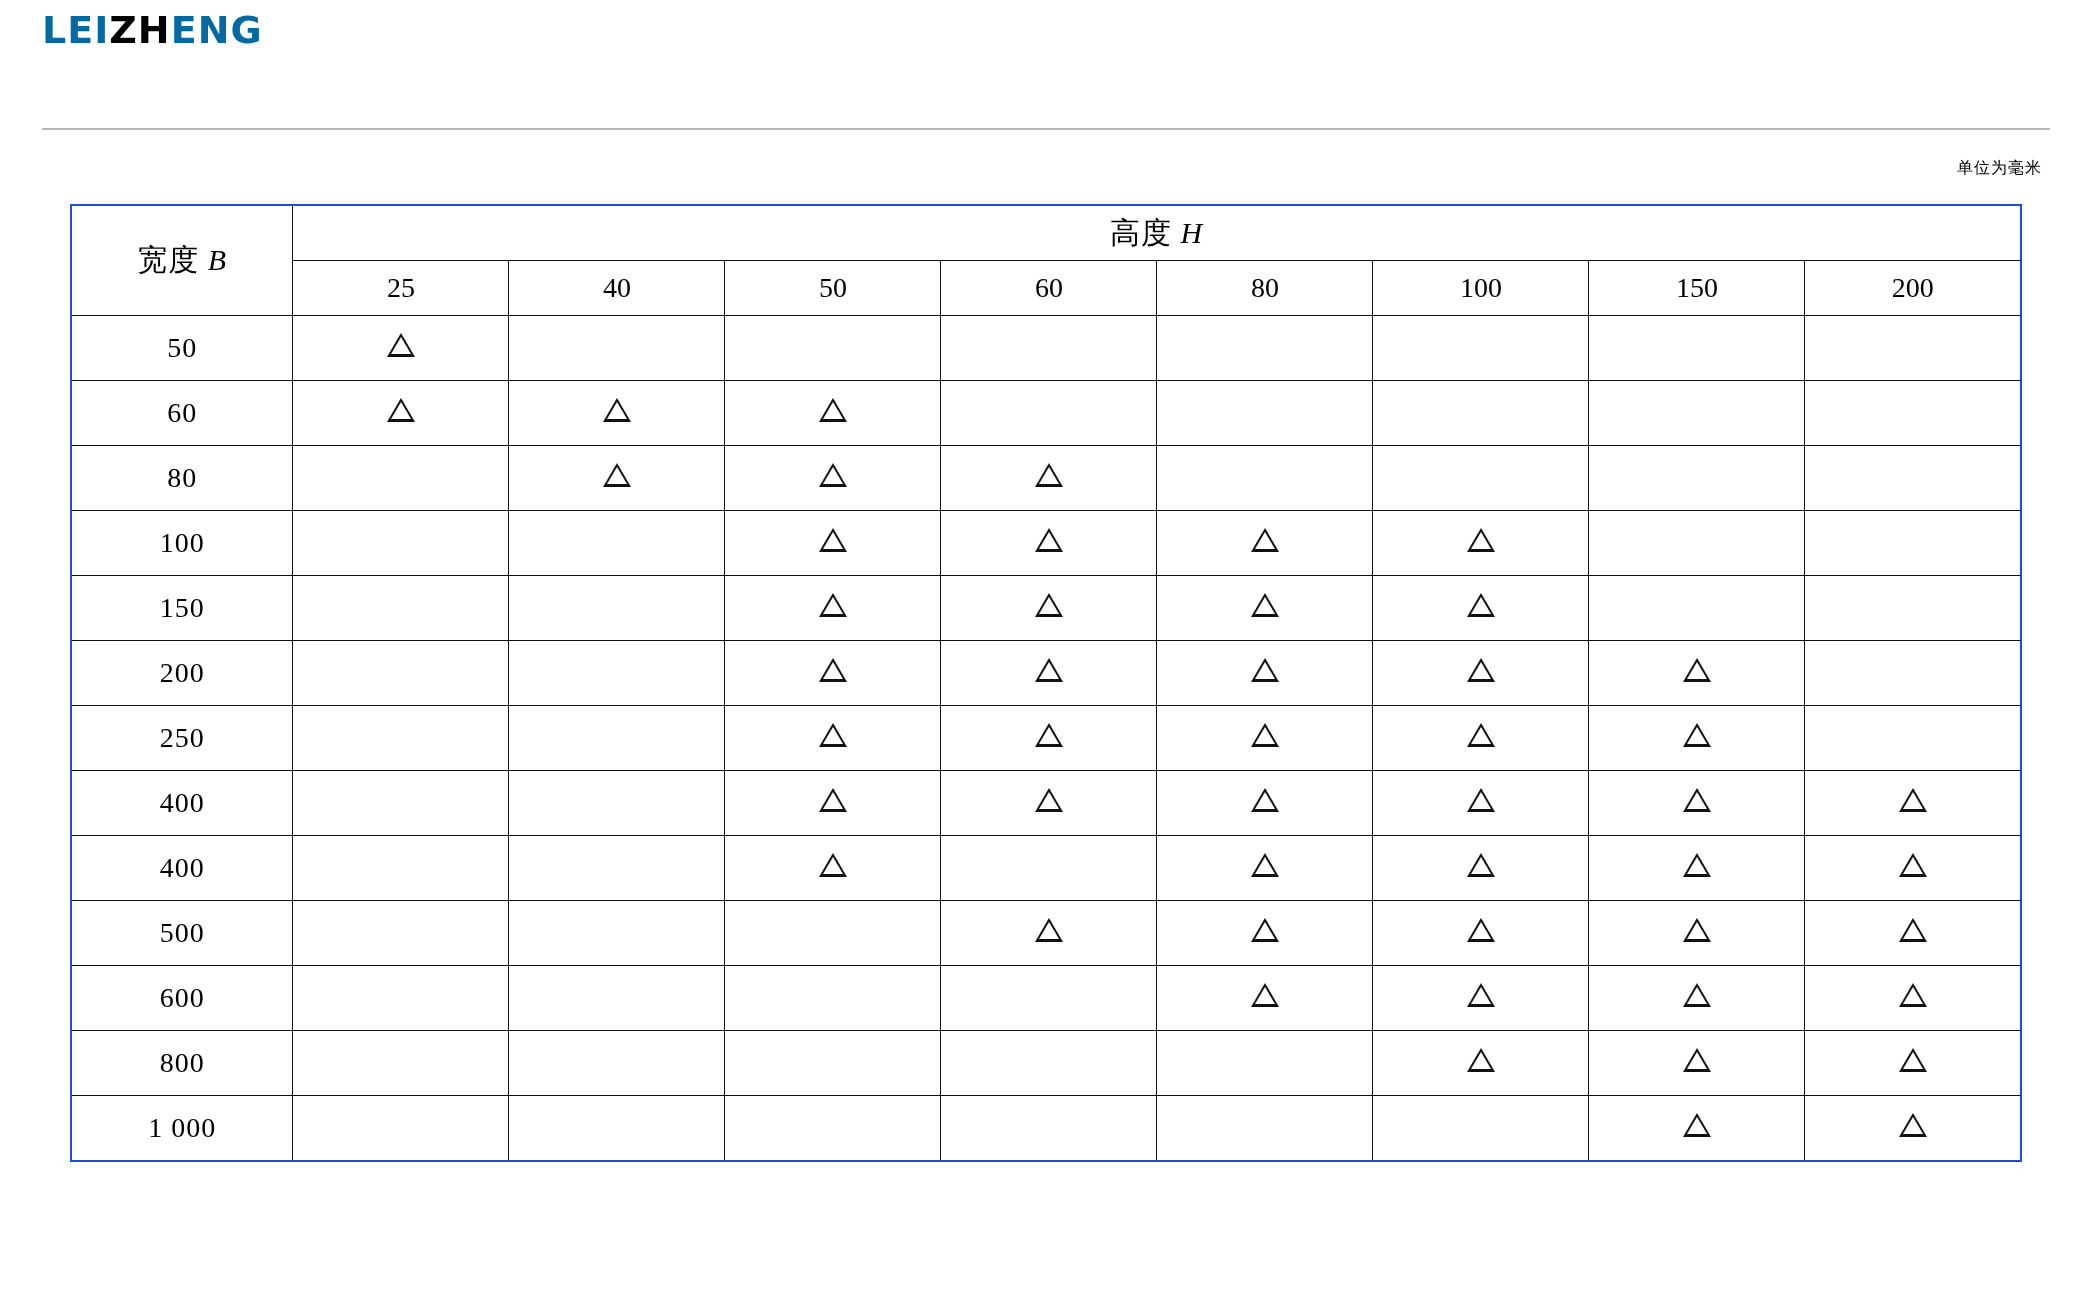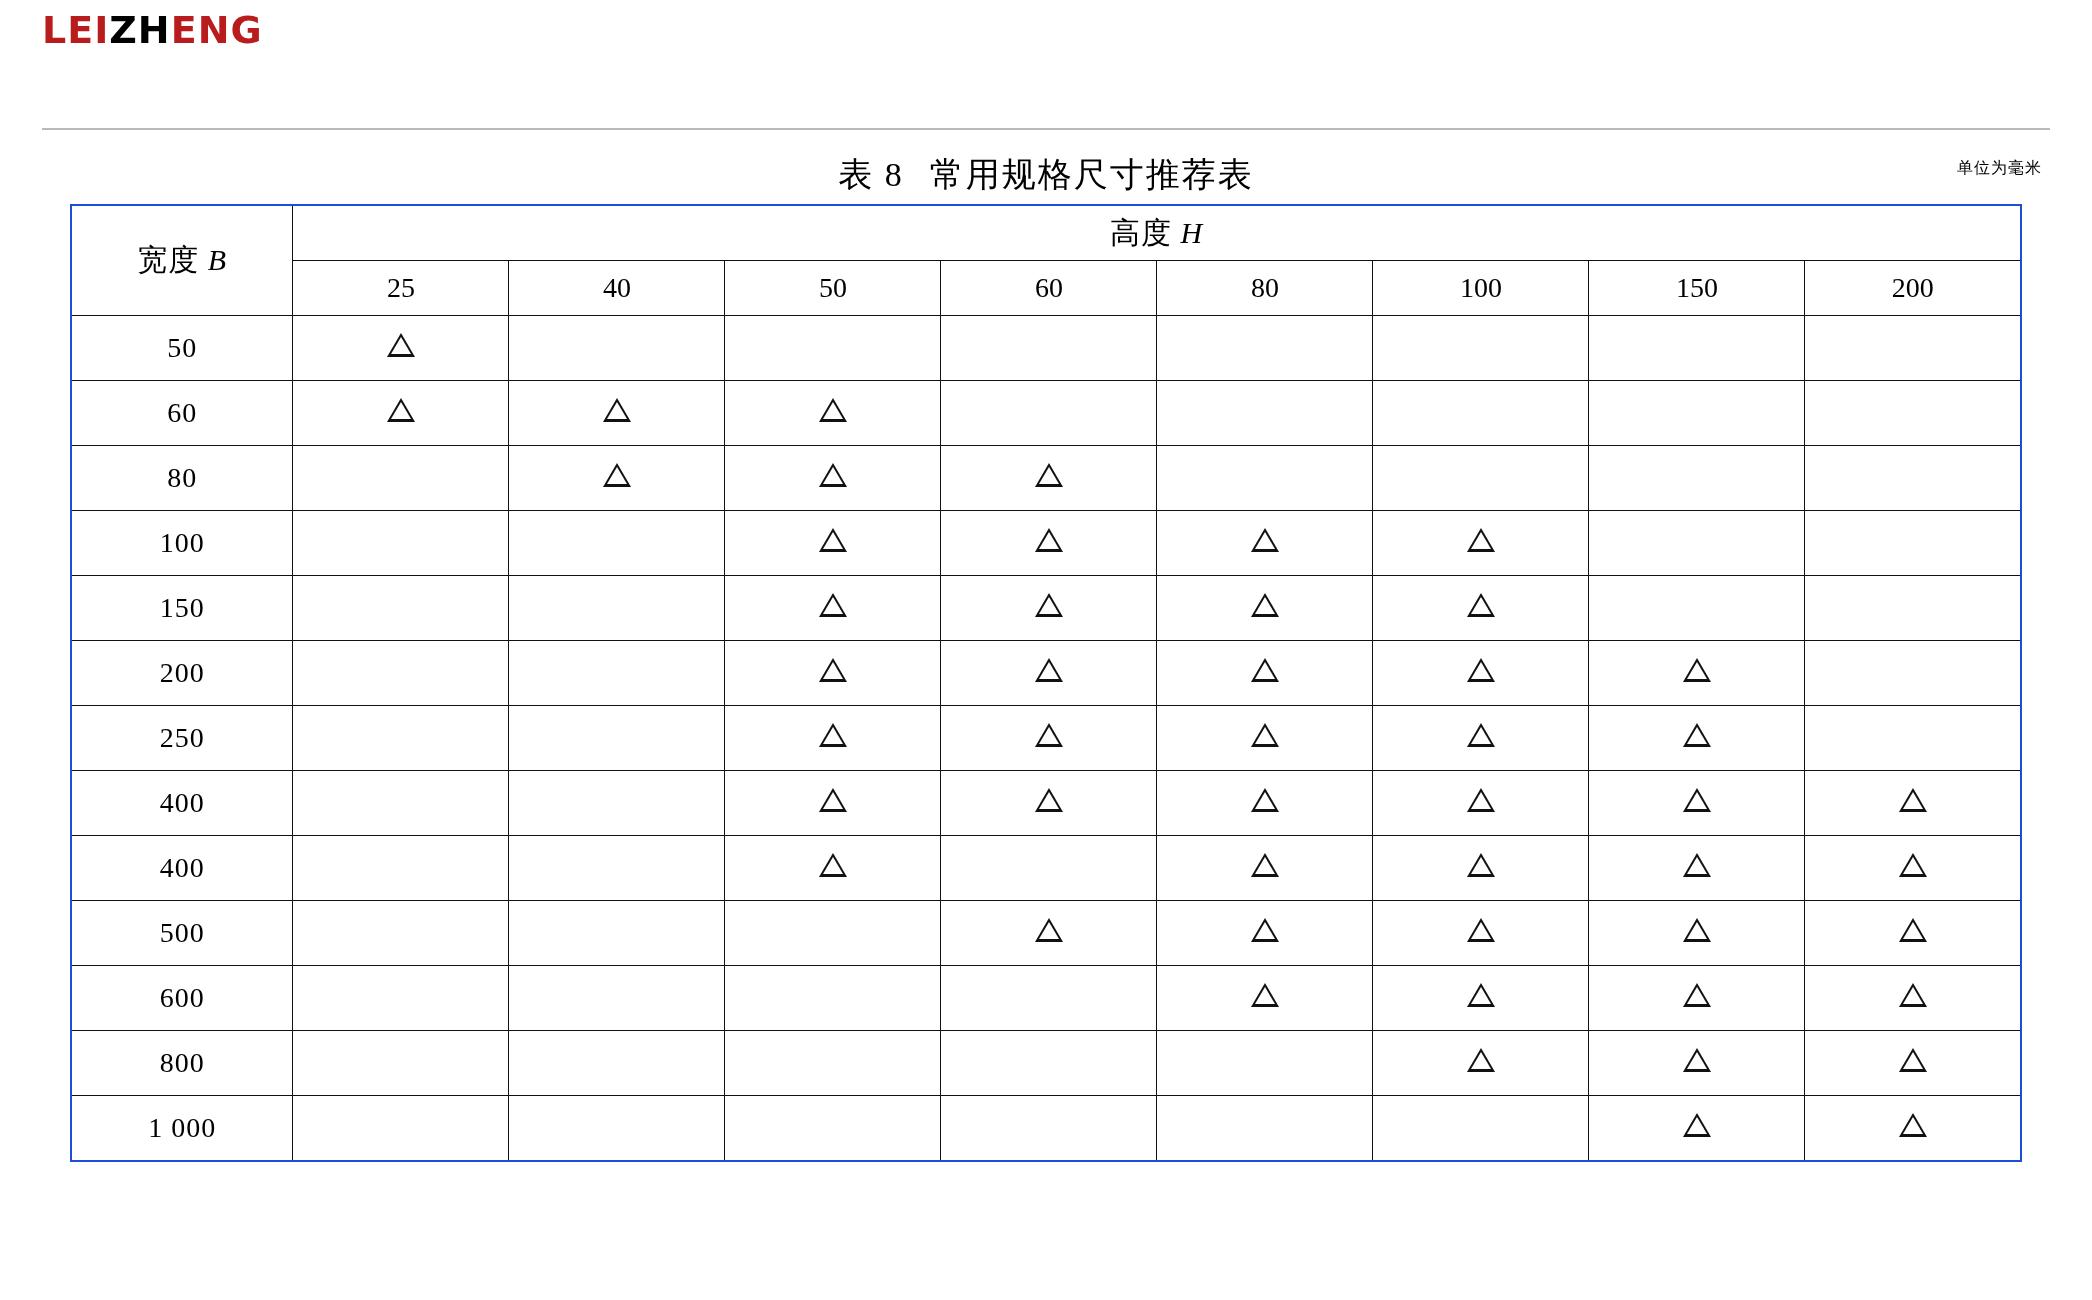--- a/index.html
+++ b/index.html
@@ -31,21 +31,21 @@
     height: 108px;
   }
   .logo-word {
     font-family: "DejaVu Sans", sans-serif;
     font-weight: bold;
     font-size: 38px;
     letter-spacing: 1px;
     line-height: 44px;
     white-space: nowrap;
   }
-  .logo-word .c-green { color: #b91c1c; }
+  .logo-word .c-green { color: #0369a1; }
   .logo-word .c-red   { color: #000000; }
   .logo-cn {
     font-family: "DejaVu Sans", sans-serif;
     font-weight: bold;
     font-size: 44px;
     color: #0f8a6e;
     line-height: 52px;
     letter-spacing: 2px;
     white-space: nowrap;
   }
@@ -144,23 +144,20 @@
 
 <div class="header">
   <div class="logo">
     <div class="logo-word">
       <span class="c-green">LEI</span><span class="c-red">ZH</span><span class="c-green">ENG</span>
     </div>
   </div>
 </div>
 
 <div class="title-row">
-  <div class="doc-title">
-    <span>表 8</span><span class="gap"></span><span>常用规格尺寸推荐表</span>
-  </div>
   <div class="unit-note">单位为毫米</div>
 </div>
 
 <div class="table-wrap">
   <table class="spec">
     <thead>
       <tr>
         <th class="col-b hdr-b" rowspan="2">
           <span>宽度 <i>B</i></span>
         </th>

